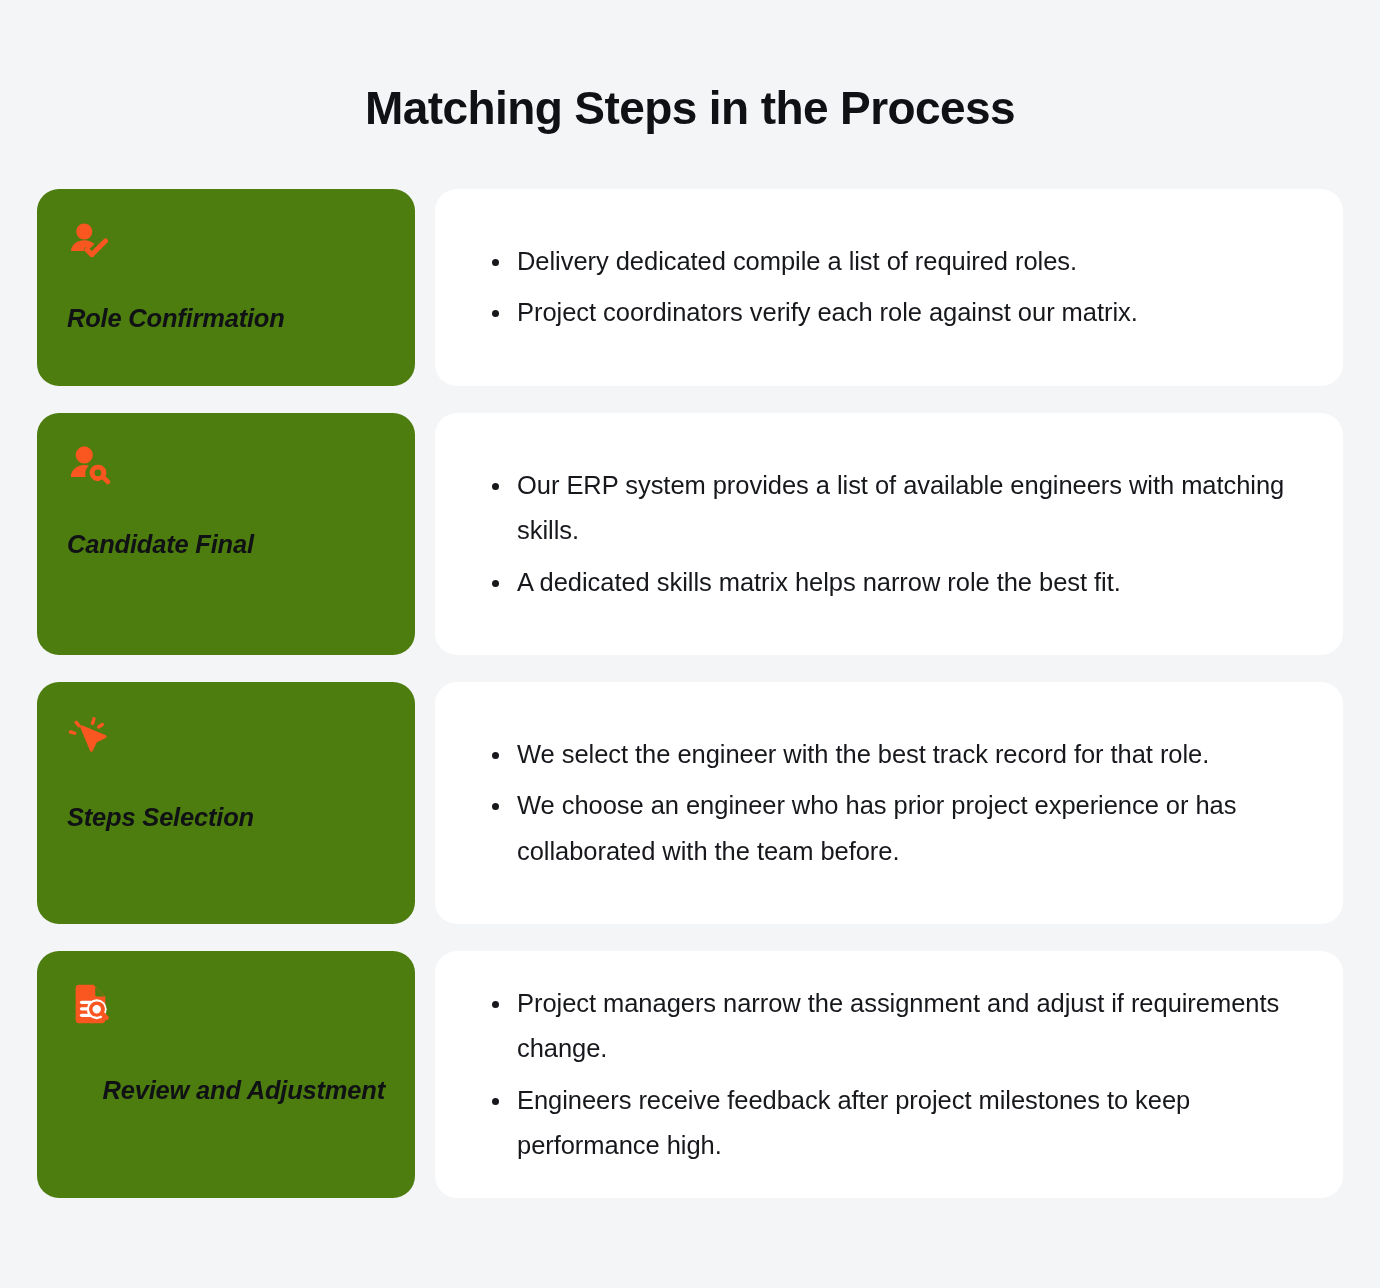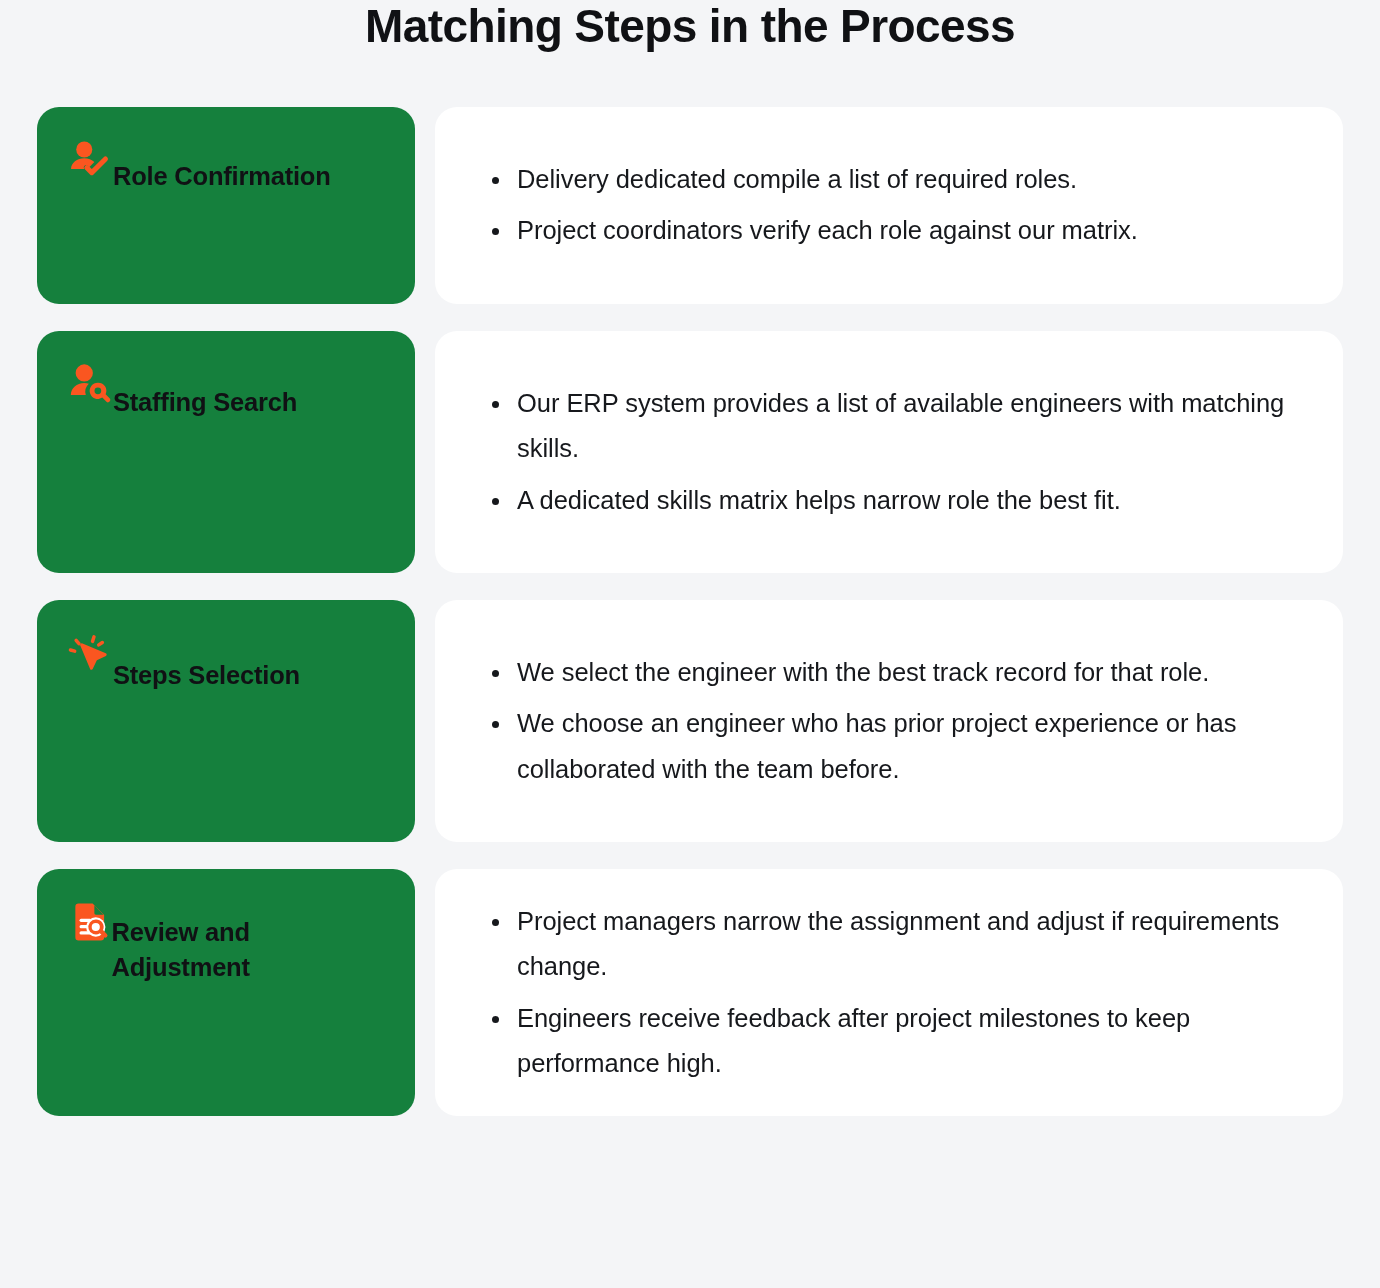--- a/index.html
+++ b/index.html
@@ -23,45 +23,47 @@
     padding: 0 37px;
   }
 
   .page-title {
     text-align: center;
     font-family: "Liberation Sans", sans-serif;
     font-size: 46px;
     font-weight: 700;
     letter-spacing: -0.6px;
     color: #101114;
+    padding-top: 82px;
     line-height: 1.15;
   }
 
   .steps {
     margin-top: 54px;
     display: flex;
     flex-direction: column;
     gap: 27px;
   }
 
   .step-row {
     display: flex;
     gap: 20px;
     align-items: stretch;
   }
 
   .step-label-card {
     width: 378px;
     flex: 0 0 378px;
-    background: #15803d;
+    background: #4d7c0f;
     border-radius: 22px;
     padding: 30px 30px 28px 30px;
     display: flex;
-    flex-direction: row;
+    flex-direction: column;
     justify-content: flex-start;
+    font-style: italic;
   }
 
   .step-icon {
     width: 46px;
     height: 46px;
     display: block;
     color: #fa5620;
     margin-bottom: 14px;
   }
 
@@ -115,21 +117,21 @@
 
   
   .row-1 .step-label-card, .row-1 .step-body-card { min-height: 197px; }
   .row-2 .step-label-card, .row-2 .step-body-card { min-height: 242px; }
   .row-3 .step-label-card, .row-3 .step-body-card { min-height: 242px; }
   .row-4 .step-label-card, .row-4 .step-body-card { min-height: 242px; }
 
   .row-1 .step-title { margin-top: 22px; margin-bottom: 0; }
   .row-2 .step-title { margin-top: 24px; margin-bottom: 0; }
   .row-3 .step-title { margin-top: 28px; margin-bottom: 0; }
-  .row-4 .step-title { margin-top: 16px; margin-bottom: 0; }
+  .row-4 .step-title { margin-top: 32px; margin-bottom: 0; text-align: right; }
 </style>
 </head>
 <body>
 
 <div class="page">
 
   <h1 class="page-title">Matching Steps in the Process</h1>
 
   <div class="steps">
 
@@ -154,21 +156,21 @@
 
     <div class="step-row row-2">
       <div class="step-label-card">
         <span class="step-icon">
           <svg viewBox="0 0 48 48" fill="currentColor" aria-hidden="true">
             <circle cx="18" cy="12.5" r="9"></circle>
             <path d="M4 35.5C4 28.4 10.2 23 18 23c1.7 0 3.3 0.25 4.8 0.7A11.6 11.6 0 0 0 19.6 35.5z"></path>
             <path d="M32.2 22.6a8.5 8.5 0 1 0 4.6 15.6l4.4 4.4a2.5 2.5 0 0 0 3.5-3.5l-4.4-4.4a8.5 8.5 0 0 0-8.1-12.1zm0 5a3.5 3.5 0 1 1 0 7 3.5 3.5 0 0 1 0-7z"></path>
           </svg>
         </span>
-        <div class="step-title">Staffing Search</div>
+        <div class="step-title">Candidate Final</div>
       </div>
       <div class="step-body-card">
         <ul class="bullets">
           <li>Our ERP system provides a list of available engineers with matching skills.</li>
           <li>A dedicated skills matrix helps narrow role the best fit.</li>
         </ul>
       </div>
     </div>
 
     <div class="step-row row-3">

